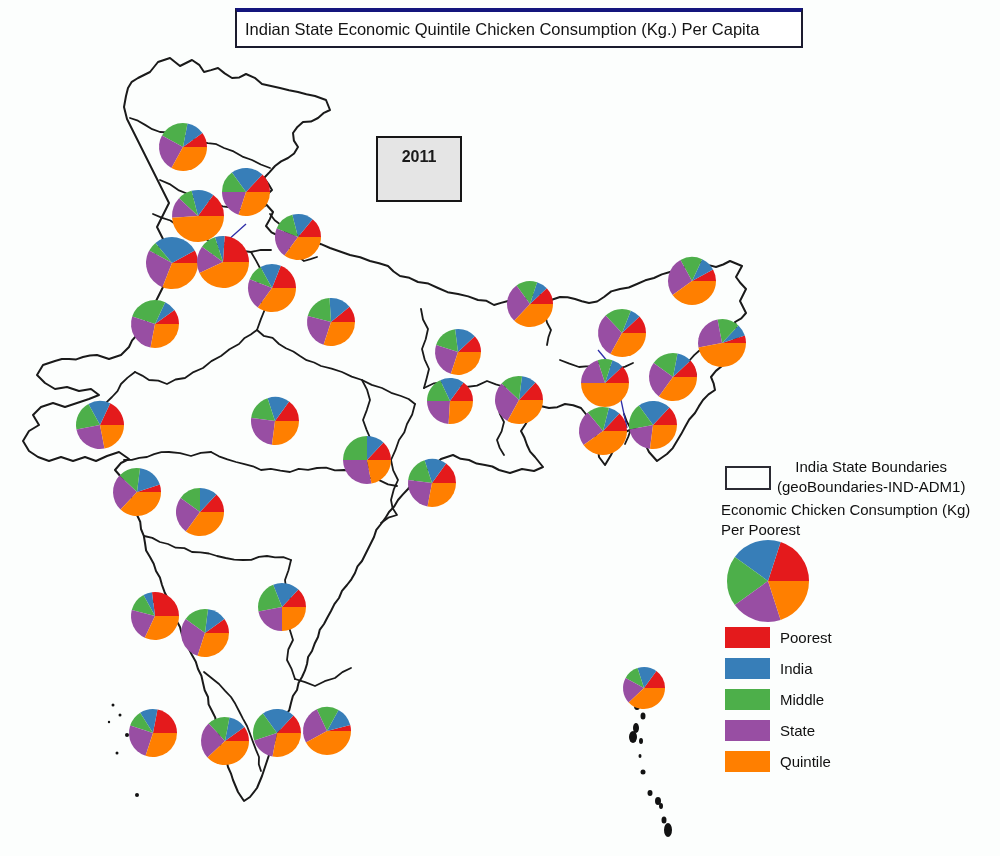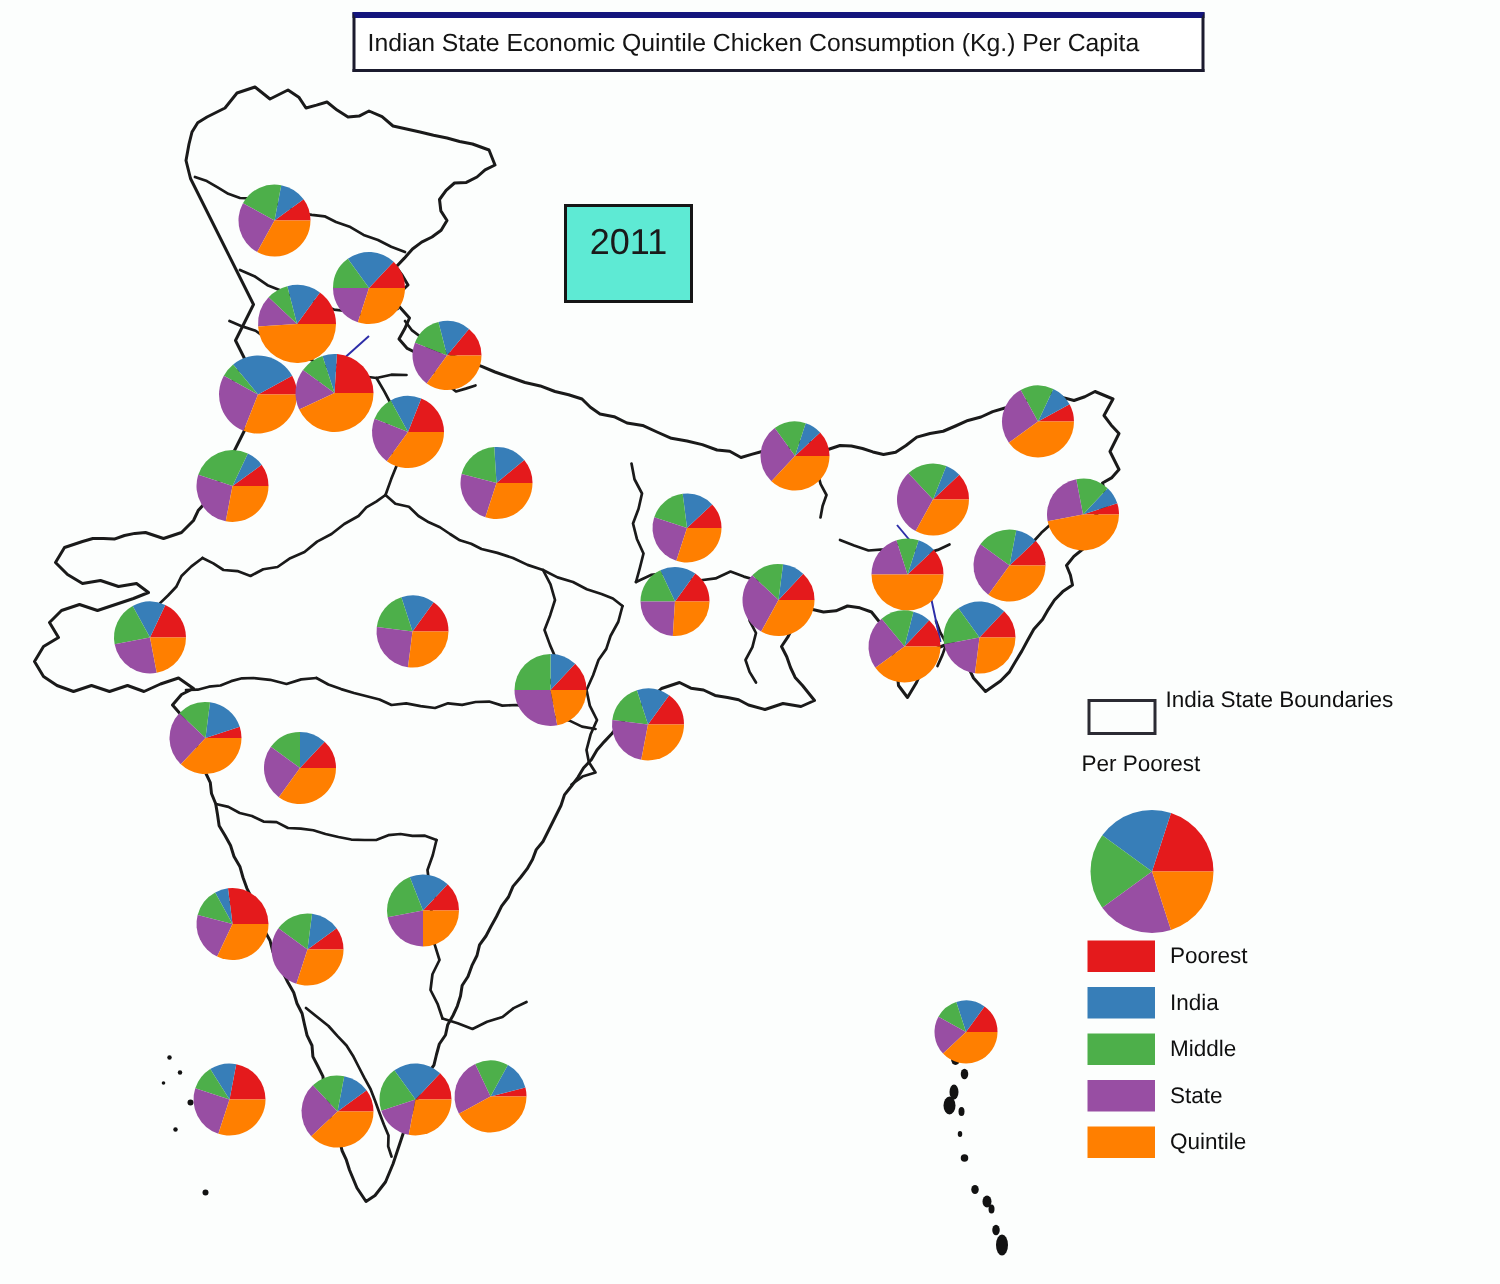--- a/index.html
+++ b/index.html
@@ -14,22 +14,22 @@
 
   .title-box{
     position:absolute;left:235px;top:8px;width:556px;height:34px;
     background:#ffffff;
     border:2px solid #1b1b2e;border-top:4px solid #14157d;
     font-size:16.5px;line-height:34px;padding-left:8px;white-space:nowrap;
     color:#141414;
   }
   .year-box{
     position:absolute;left:376px;top:136px;width:82px;height:52px;
-    background:#5eead4;border:2.5px solid #161616;
-    font-size:24px;font-weight:400;text-align:center;padding-top:10px;box-sizing:content-box;
+    background:#e5e5e5;border:2.5px solid #161616;
+    font-size:16px;font-weight:700;text-align:center;padding-top:10px;box-sizing:content-box;
     color:#1a1a1a;
   }
 
   .lg-swatch-box{
     position:absolute;left:725px;top:466px;width:42px;height:20px;
     border:2px solid #2b2b33;background:transparent;
   }
   .lg-boundary-text{
     position:absolute;left:777px;top:457px;font-size:15px;line-height:19.5px;color:#101010;text-align:center;
   }
@@ -356,23 +356,25 @@
     </svg>
 
   <div class="title-box">Indian State Economic Quintile Chicken Consumption (Kg.) Per Capita</div>
 
   <div class="year-box">2011</div>
 
   <div class="lg-swatch-box"></div>
 
   <div class="lg-boundary-text">
     <div>India State Boundaries</div>
+    <div>(geoBoundaries-IND-ADM1)</div>
   </div>
 
   <div class="lg-pie-title">
+    <div>Economic Chicken Consumption (Kg)</div>
     <div>Per Poorest</div>
   </div>
 
   <div class="lg-items">
     <div class="lg-row">
       <span class="sw" style="background: rgb(228, 26, 28);"></span>
       <span class="lbl">Poorest</span>
     </div>
     <div class="lg-row">
       <span class="sw" style="background: rgb(55, 126, 184);"></span>

